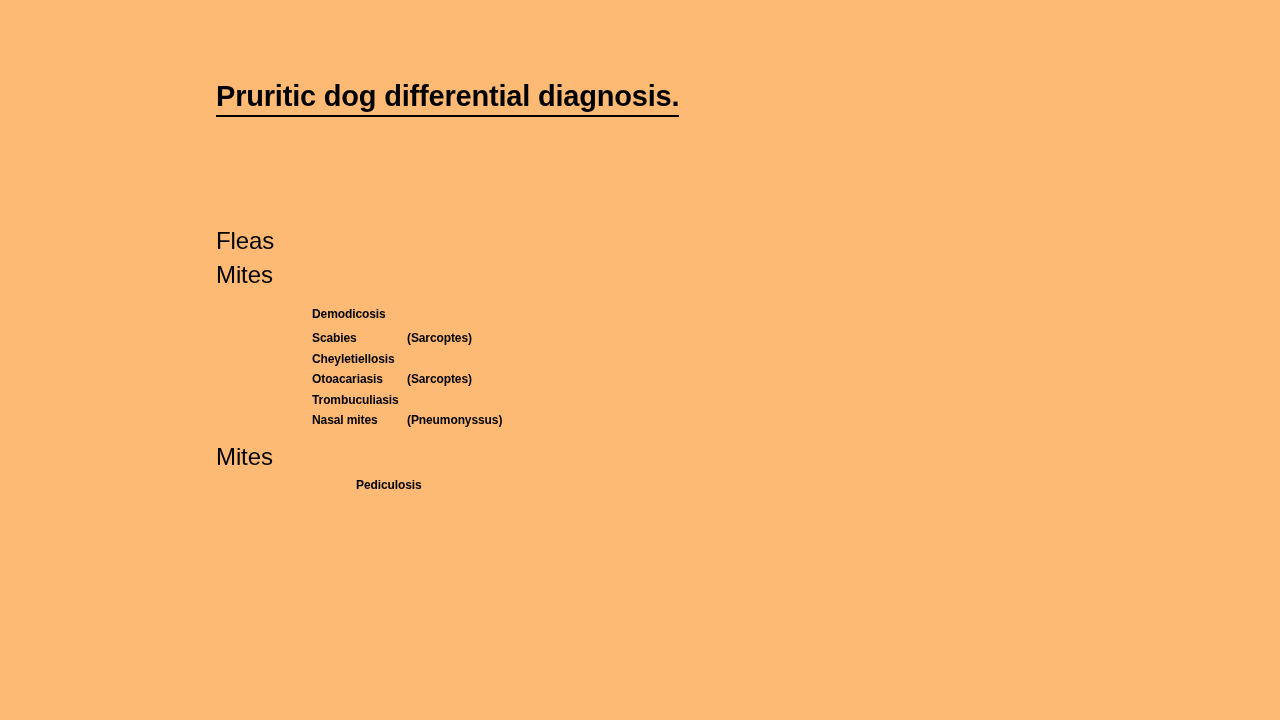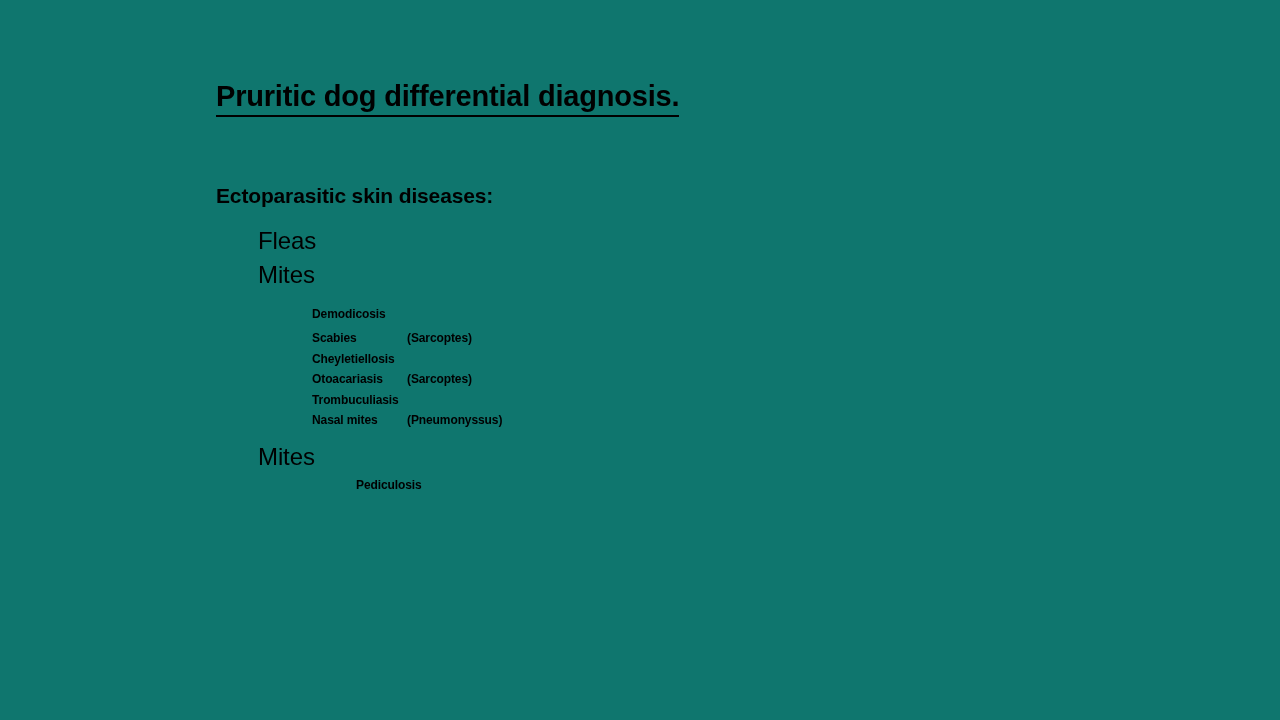--- a/index.html
+++ b/index.html
@@ -12,21 +12,21 @@
     height: 720px;
     overflow: hidden;
     font-family: "Liberation Sans", sans-serif;
     color: #000000;
     -webkit-font-smoothing: antialiased;
   }
   .slide {
     position: relative;
     width: 1280px;
     height: 720px;
-    background: #0f766e;
+    background: #fdba74;
   }
 
   
   .slide-title {
     position: absolute;
     left: 216px;
     top: 78px;
     font-size: 29px;
     font-weight: bold;
     line-height: 36px;
@@ -51,21 +51,20 @@
 
   
   .level1 {
     position: absolute;
     left: 216px;
     font-size: 24px;
     font-weight: normal;
     line-height: 30px;
     letter-spacing: -0.1px;
     white-space: nowrap;
-    margin-left: 42px;
   }
   .level1.fleas { top: 226px; }
   .level1.mites { top: 260px; text-align: right; }
   .level1.lice  { top: 442px; }
 
   
   .sub-block {
     position: absolute;
     left: 312px;
   }
@@ -93,21 +92,20 @@
   }
   .sub-row { position: relative; }
 </style>
 </head>
 <body>
 
 <div class="slide">
 
   <div class="slide-title">Pruritic dog differential diagnosis.</div>
 
-  <div class="section-heading">Ectoparasitic skin diseases:</div>
 
   <div class="level1 fleas">Fleas</div>
 
   <div class="level1 mites">Mites</div>
 
   <div class="sub-block mites-sub">
     <div class="sub-row gap-after">
       <span class="sub-term">Demodicosis</span>
       <span class="sub-paren"></span>
     </div>

